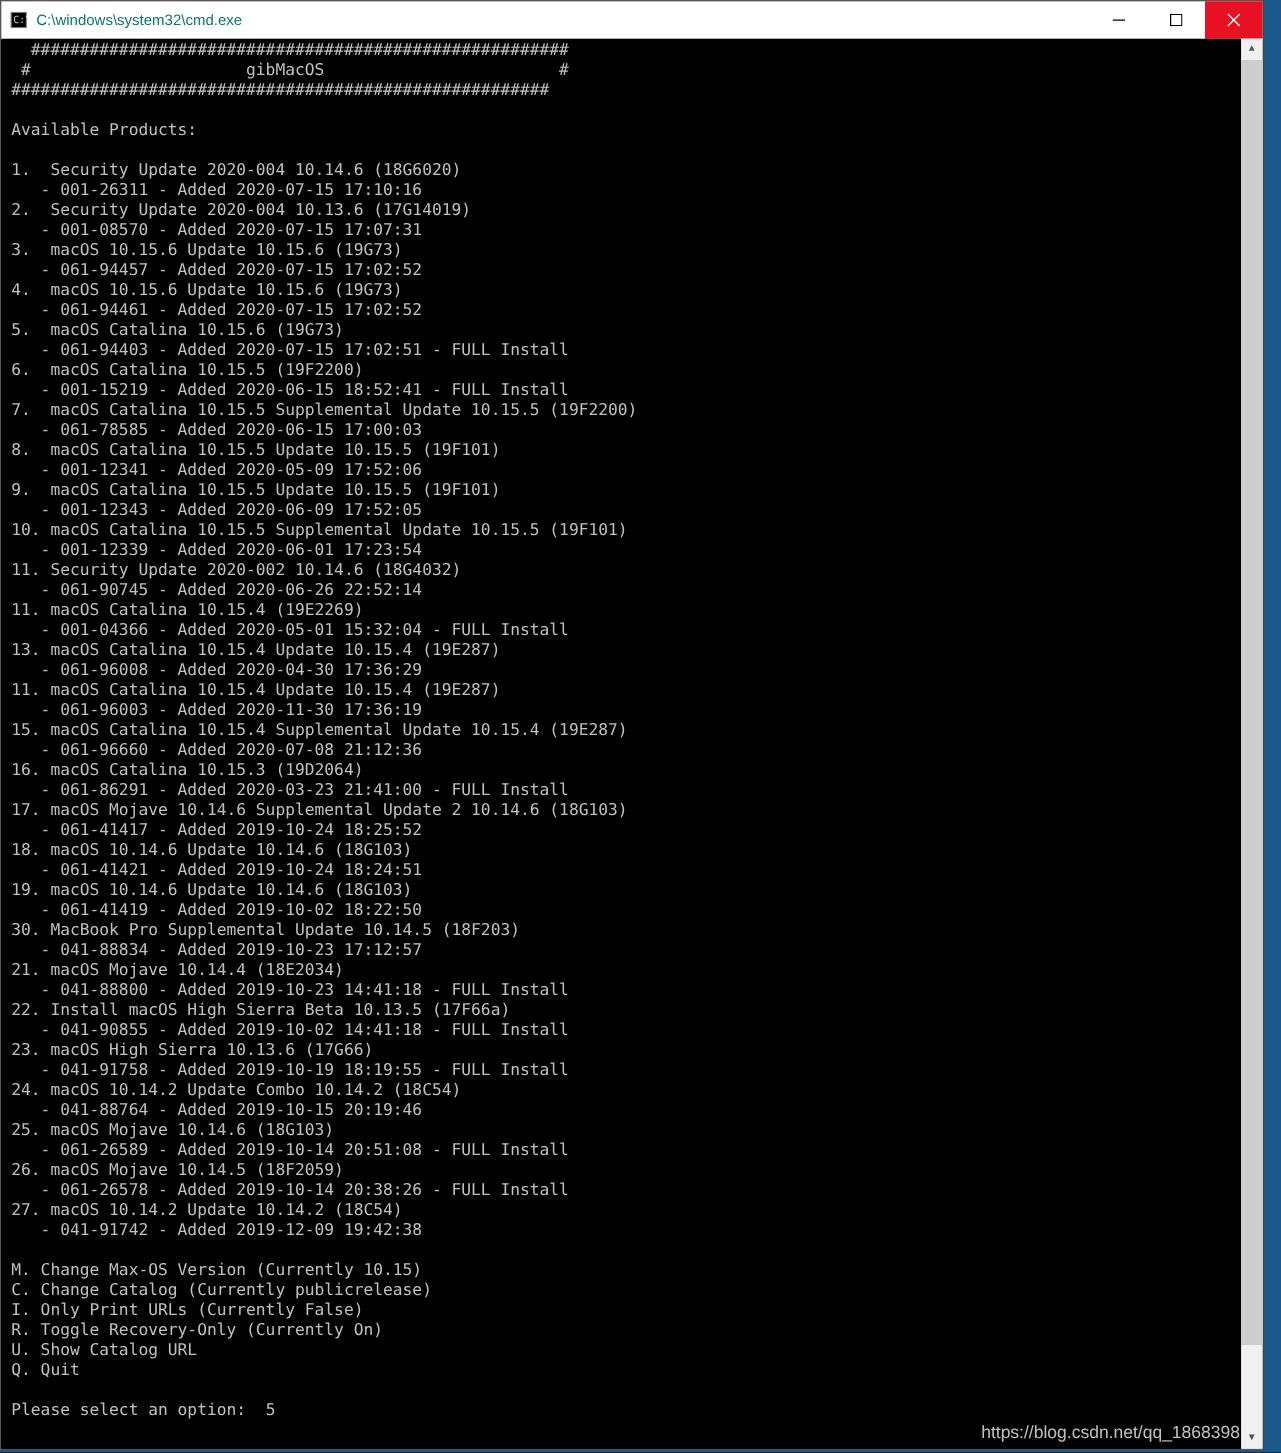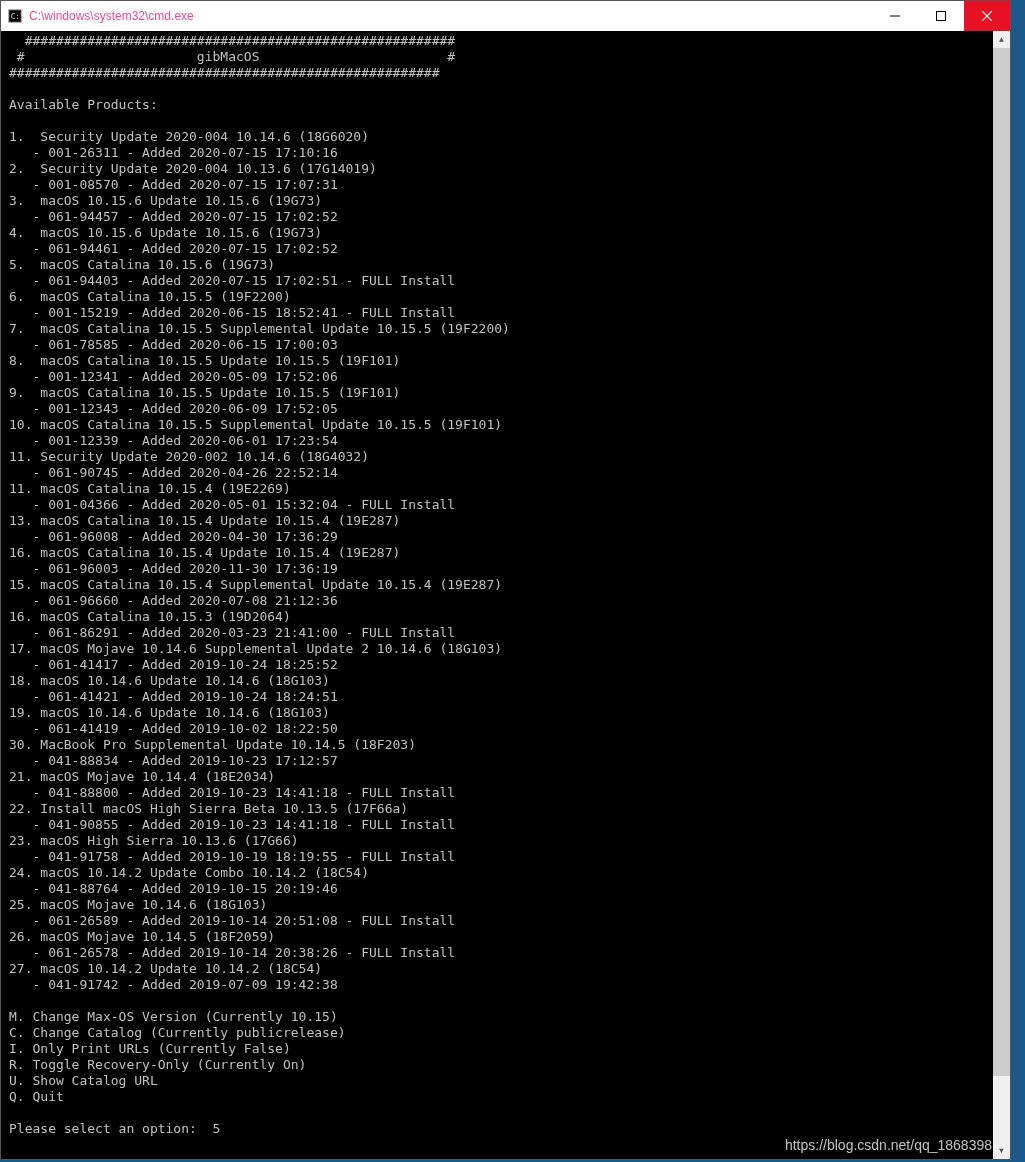--- a/index.html
+++ b/index.html
@@ -1,20 +1,20 @@
 <!DOCTYPE html>
 <html><head>
 <meta charset="utf-8">
 <style>
   html,body{margin:0;padding:0;background:#1a5a8a;font-family:"Consolas","Courier New",monospace;overflow:hidden}
   .window{width:1009px;height:1158px;margin:0;background:#000;position:relative;border:1px solid #555}
   .titlebar{height:30px;background:#fff;display:flex;align-items:center;border-bottom:1px solid #ccc}
   .titlebar-icon{width:16px;height:16px;margin:0 6px;display:flex;align-items:center;justify-content:center}
   .titlebar-icon svg{width:14px;height:14px}
-  .titlebar-text{flex:1;font:400 12px "Segoe UI",Tahoma,sans-serif;color:#ec4899}
+  .titlebar-text{flex:1;font:400 12px "Segoe UI",Tahoma,sans-serif;color:#0f766e}
   .titlebar-btns{display:flex;height:100%}
   .tb-btn{width:46px;height:100%;display:flex;align-items:center;justify-content:center;font:400 14px "Segoe UI";color:#000}
   .tb-btn.close{background:#e81123;color:#fff}
   .tb-btn svg{width:10px;height:10px}
   .console-wrap{position:absolute;top:30px;left:0;right:0;bottom:0;display:flex}
   .console{flex:1;background:#000;color:#c0c0c0;font:400 13px/16px "NSimSun","SimSun","Consolas",monospace;white-space:pre;padding:2px 0 2px 8px;overflow:hidden}
   .scrollbar{width:17px;background:#f0f0f0;display:flex;flex-direction:column}
   .sb-arrow{height:17px;background:#f0f0f0;display:flex;align-items:center;justify-content:center;font-size:8px;color:#555}
   .sb-track{flex:1;background:#f0f0f0;position:relative}
   .sb-thumb{position:absolute;left:0;right:0;top:0;height:94%;background:#cdcdcd}
@@ -74,53 +74,53 @@
 <span>   - 001-15219 - Added 2020-06-15 18:52:41 - FULL Install</span>
 <span>7.  macOS Catalina 10.15.5 Supplemental Update 10.15.5 (19F2200)</span>
 <span>   - 061-78585 - Added 2020-06-15 17:00:03</span>
 <span>8.  macOS Catalina 10.15.5 Update 10.15.5 (19F101)</span>
 <span>   - 001-12341 - Added 2020-05-09 17:52:06</span>
 <span>9.  macOS Catalina 10.15.5 Update 10.15.5 (19F101)</span>
 <span>   - 001-12343 - Added 2020-06-09 17:52:05</span>
 <span>10. macOS Catalina 10.15.5 Supplemental Update 10.15.5 (19F101)</span>
 <span>   - 001-12339 - Added 2020-06-01 17:23:54</span>
 <span>11. Security Update 2020-002 10.14.6 (18G4032)</span>
-<span>   - 061-90745 - Added 2020-04-26 22:52:14</span>
+<span>   - 061-90745 - Added 2020-06-26 22:52:14</span>
 <span>11. macOS Catalina 10.15.4 (19E2269)</span>
 <span>   - 001-04366 - Added 2020-05-01 15:32:04 - FULL Install</span>
 <span>13. macOS Catalina 10.15.4 Update 10.15.4 (19E287)</span>
 <span>   - 061-96008 - Added 2020-04-30 17:36:29</span>
-<span>16. macOS Catalina 10.15.4 Update 10.15.4 (19E287)</span>
+<span>11. macOS Catalina 10.15.4 Update 10.15.4 (19E287)</span>
 <span>   - 061-96003 - Added 2020-11-30 17:36:19</span>
 <span>15. macOS Catalina 10.15.4 Supplemental Update 10.15.4 (19E287)</span>
 <span>   - 061-96660 - Added 2020-07-08 21:12:36</span>
 <span>16. macOS Catalina 10.15.3 (19D2064)</span>
 <span>   - 061-86291 - Added 2020-03-23 21:41:00 - FULL Install</span>
 <span>17. macOS Mojave 10.14.6 Supplemental Update 2 10.14.6 (18G103)</span>
 <span>   - 061-41417 - Added 2019-10-24 18:25:52</span>
 <span>18. macOS 10.14.6 Update 10.14.6 (18G103)</span>
 <span>   - 061-41421 - Added 2019-10-24 18:24:51</span>
 <span>19. macOS 10.14.6 Update 10.14.6 (18G103)</span>
 <span>   - 061-41419 - Added 2019-10-02 18:22:50</span>
 <span>30. MacBook Pro Supplemental Update 10.14.5 (18F203)</span>
 <span>   - 041-88834 - Added 2019-10-23 17:12:57</span>
 <span>21. macOS Mojave 10.14.4 (18E2034)</span>
 <span>   - 041-88800 - Added 2019-10-23 14:41:18 - FULL Install</span>
 <span>22. Install macOS High Sierra Beta 10.13.5 (17F66a)</span>
-<span>   - 041-90855 - Added 2019-10-23 14:41:18 - FULL Install</span>
+<span>   - 041-90855 - Added 2019-10-02 14:41:18 - FULL Install</span>
 <span>23. macOS High Sierra 10.13.6 (17G66)</span>
 <span>   - 041-91758 - Added 2019-10-19 18:19:55 - FULL Install</span>
 <span>24. macOS 10.14.2 Update Combo 10.14.2 (18C54)</span>
 <span>   - 041-88764 - Added 2019-10-15 20:19:46</span>
 <span>25. macOS Mojave 10.14.6 (18G103)</span>
 <span>   - 061-26589 - Added 2019-10-14 20:51:08 - FULL Install</span>
 <span>26. macOS Mojave 10.14.5 (18F2059)</span>
 <span>   - 061-26578 - Added 2019-10-14 20:38:26 - FULL Install</span>
 <span>27. macOS 10.14.2 Update 10.14.2 (18C54)</span>
-<span>   - 041-91742 - Added 2019-07-09 19:42:38</span>
+<span>   - 041-91742 - Added 2019-12-09 19:42:38</span>
 
 <span>M. Change Max-OS Version (Currently 10.15)</span>
 <span>C. Change Catalog (Currently publicrelease)</span>
 <span>I. Only Print URLs (Currently False)</span>
 <span>R. Toggle Recovery-Only (Currently On)</span>
 <span>U. Show Catalog URL</span>
 <span>Q. Quit</span>
 
 <span>Please select an option:  </span><span>5</span></div>
     <div class="scrollbar">

